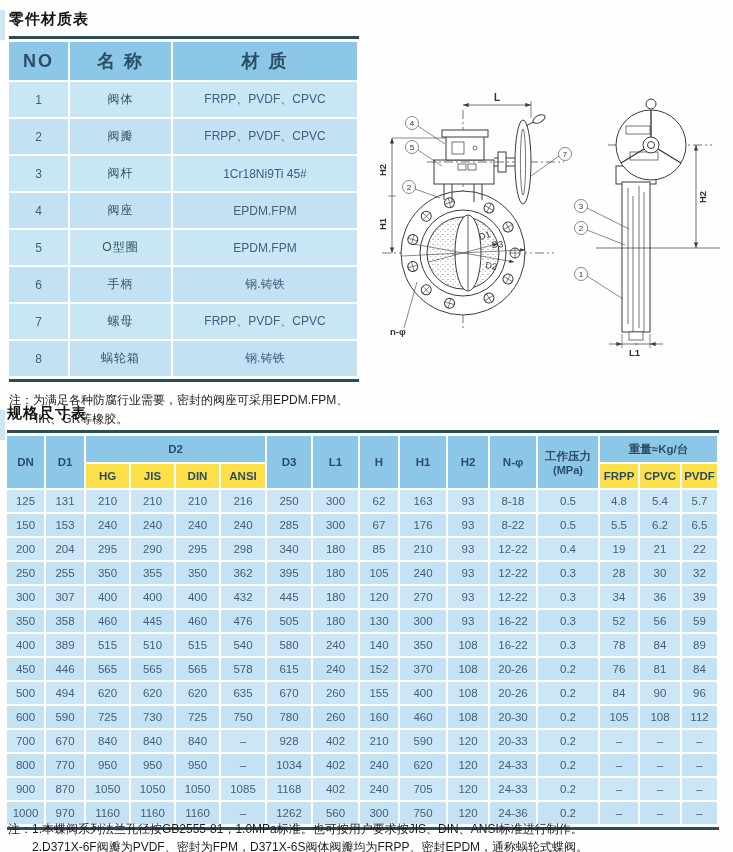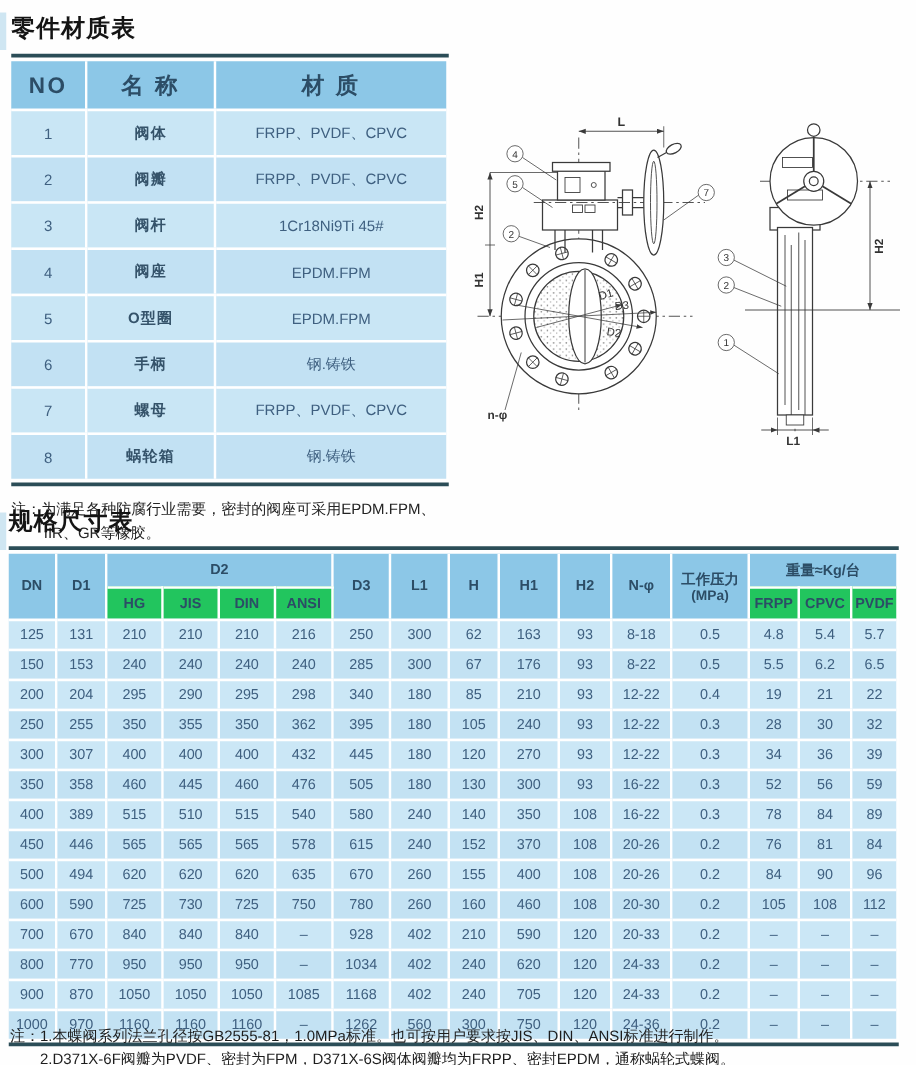--- a/index.html
+++ b/index.html
@@ -3,53 +3,53 @@
 <meta charset="utf-8">
 <style>
   html,body{margin:0;padding:0;}
   body{
     width:733px;height:852px;position:relative;overflow:hidden;
     background:#fefefe;
     font-family:"Liberation Sans","DejaVu Sans",sans-serif;
     color:#222;
   }
   .accent-bar{position:absolute;width:5px;height:30px;background:#cfe6f2;}
-  .sec-title{font-size:19px;font-weight:bold;color:#141414;margin:0 0 7px 0;letter-spacing:1px;}
+  .sec-title{font-size:15px;font-weight:bold;color:#141414;margin:0 0 7px 0;letter-spacing:1px;}
   .tbl-wrap{border-top:3px solid #2b4d57;border-bottom:3px solid #2b4d57;padding:3px 0;background:#fff;}
   table{border-collapse:separate;border-spacing:0;table-layout:fixed;}
   
   #material-section{position:absolute;left:9px;top:10px;width:350px;}
   .mat-table{width:348px;}
   .mat-table th{
     background:#8cc7e7;color:#2c4d66;font-size:18px;font-weight:bold;
     height:36px;border-right:2px solid #fff;letter-spacing:2px;
   }
   .mat-table th:last-child{border-right:none;}
   .mat-table td{
     background:#c9e6f5;color:#3f6080;font-size:12px;text-align:center;
     height:33px;border-right:2px solid #fff;border-top:2px solid #fff;
   }
   .mat-table tr:nth-child(even) td{background:#c2e1f3;}
   .mat-table td:last-child{border-right:none;}
-  .mat-table td.cjk{color:#35536a;font-weight:bold;letter-spacing:1px;}
+  .mat-table td.cjk{color:#35536a;font-weight:normal;letter-spacing:1px;}
   .note{
     font-size:12px;color:#232323;line-height:1.55;margin:9px 0 0 0;
     padding-left:26px;text-indent:-26px;
   }
   
   #drawing{position:absolute;left:372px;top:88px;width:361px;height:274px;}
   
   #spec-section{position:absolute;left:7px;top:404px;width:712px;}
   .spec-table{width:710px;}
   .spec-table th{
     background:#8cc7e7;color:#2c4d66;font-size:11.5px;font-weight:bold;
     border-right:2px solid #fff;border-top:2px solid #fff;padding:2px 0;
   }
   .spec-table thead tr:first-child th{border-top:none;height:22px;}
-  .spec-table thead tr.sub th{background:#22c55e;height:20px;}
+  .spec-table thead tr.sub th{background:#fde047;height:20px;}
   .spec-table th.grp{height:20px;}
   .spec-table th:last-child{border-right:none;margin-left:44px;}
   .spec-table td{
     background:#cbe7f6;color:#3f6080;font-size:11.5px;text-align:center;
     height:20px;border-right:2px solid #fff;border-top:2px solid #fff;
   }
   .spec-table tbody tr:nth-child(even) td{background:#c3e2f3;}
   .spec-table td:last-child{border-right:none;text-align:center;}
   .pr-unit{font-weight:bold;font-size:11px;}
   

